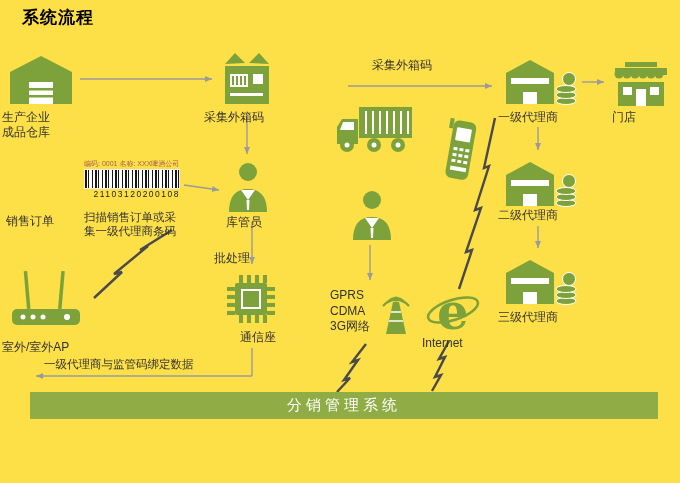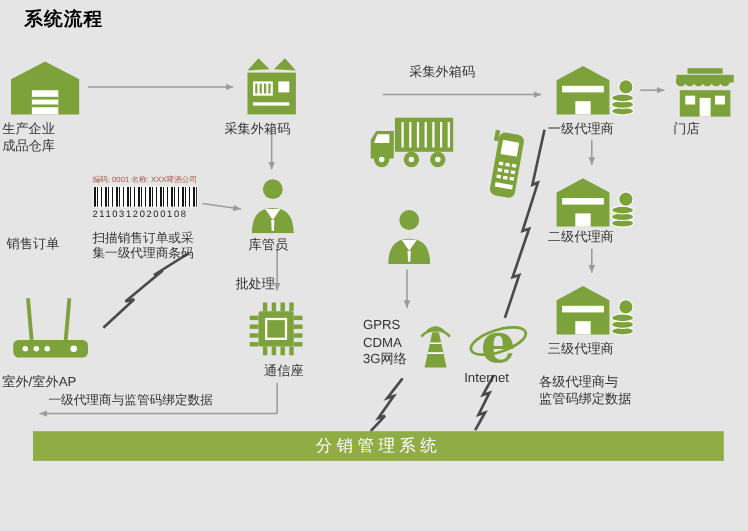--- a/index.html
+++ b/index.html
@@ -5,39 +5,39 @@
   :root{
     --green:#7da23b;
     --bar:#8fac45;
     --arrow:#9b9b9b;
     --bolt:#4a4a4a;
     --bcmeta:#a85b4f;
     --text:#333;
   }
   *{box-sizing:border-box;margin:0;padding:0}
   body{background:#fff;font-family:"Liberation Sans",sans-serif;color:var(--text)}
-  #canvas{position:relative;width:680px;height:483px;background:#e5e5e5;overflow:hidden}
+  #canvas{position:relative;width:680px;height:483px;background:#fde047;overflow:hidden}
   #page-title{position:absolute;left:22px;top:6px;font-size:17px;font-weight:700;color:#000;letter-spacing:1px}
   #connectors{position:absolute;left:0;top:0}
   .conn{stroke:var(--arrow);stroke-width:1.4;fill:none}
   .bolt{stroke:var(--bolt);stroke-width:2.4;fill:none;stroke-linejoin:miter}
   .node{position:absolute;line-height:0}
   .lbl{position:absolute;font-size:12px;color:var(--text);line-height:1.25}
   .pre{white-space:pre-line}
   .ctr{text-align:left}
   .g{fill:var(--green)}
   .w{fill:#fff}
   .gs{stroke:var(--green);fill:none}
   .ws{stroke:#fff;fill:none}
   
   #barcode{position:absolute;left:84px;top:160px;width:96px}
   .bc-meta{font-size:7px;color:var(--bcmeta);white-space:nowrap;line-height:1.2}
   .bc-stripes{height:20px;margin-top:1px;border:1px solid #eee;
     background:repeating-linear-gradient(90deg,#161616 0 2px,#fff 2px 3px,#161616 3px 4px,#fff 4px 7px,#161616 7px 8px,#fff 8px 10px)}
-  .bc-num{font-size:8.5px;color:#222;text-align:left;letter-spacing:1.5px;line-height:1.3}
+  .bc-num{font-size:8.5px;color:#222;text-align:right;letter-spacing:1.5px;line-height:1.3}
   
   #bottom-bar{position:absolute;left:30px;top:392px;width:628px;height:27px;background:var(--bar);
     display:flex;align-items:center;justify-content:center}
   #bottom-bar span{color:#fff;font-size:15px;font-weight:400;letter-spacing:4px}
 </style>
 </head>
 <body>
 
 <div id="canvas">
 
@@ -292,20 +292,18 @@
       <rect class="w" x="7" y="22" width="38" height="6"></rect>
       <rect class="w" x="19" y="36" width="14" height="12"></rect>
       <ellipse class="g" cx="62" cy="45" rx="10" ry="3.5" stroke="#fff"></ellipse>
       <ellipse class="g" cx="62" cy="39" rx="10" ry="3.5" stroke="#fff"></ellipse>
       <ellipse class="g" cx="62" cy="33" rx="10" ry="3.5" stroke="#fff"></ellipse>
       <circle class="g" cx="65" cy="23" r="6.5" stroke="#fff"></circle>
     </svg>
   </div>
   <div class="lbl ctr" style="left:498px;top:310px;width:78px">三级代理商</div>
 
-  <div class="lbl pre ctr" style="left:490px;top:340px;width:104px">各级代理商与
-监管码绑定数据</div>
 
   <div id="bottom-bar">
     <span>分销管理系统</span>
   </div>
 
 </div>
 
 </body></html>

